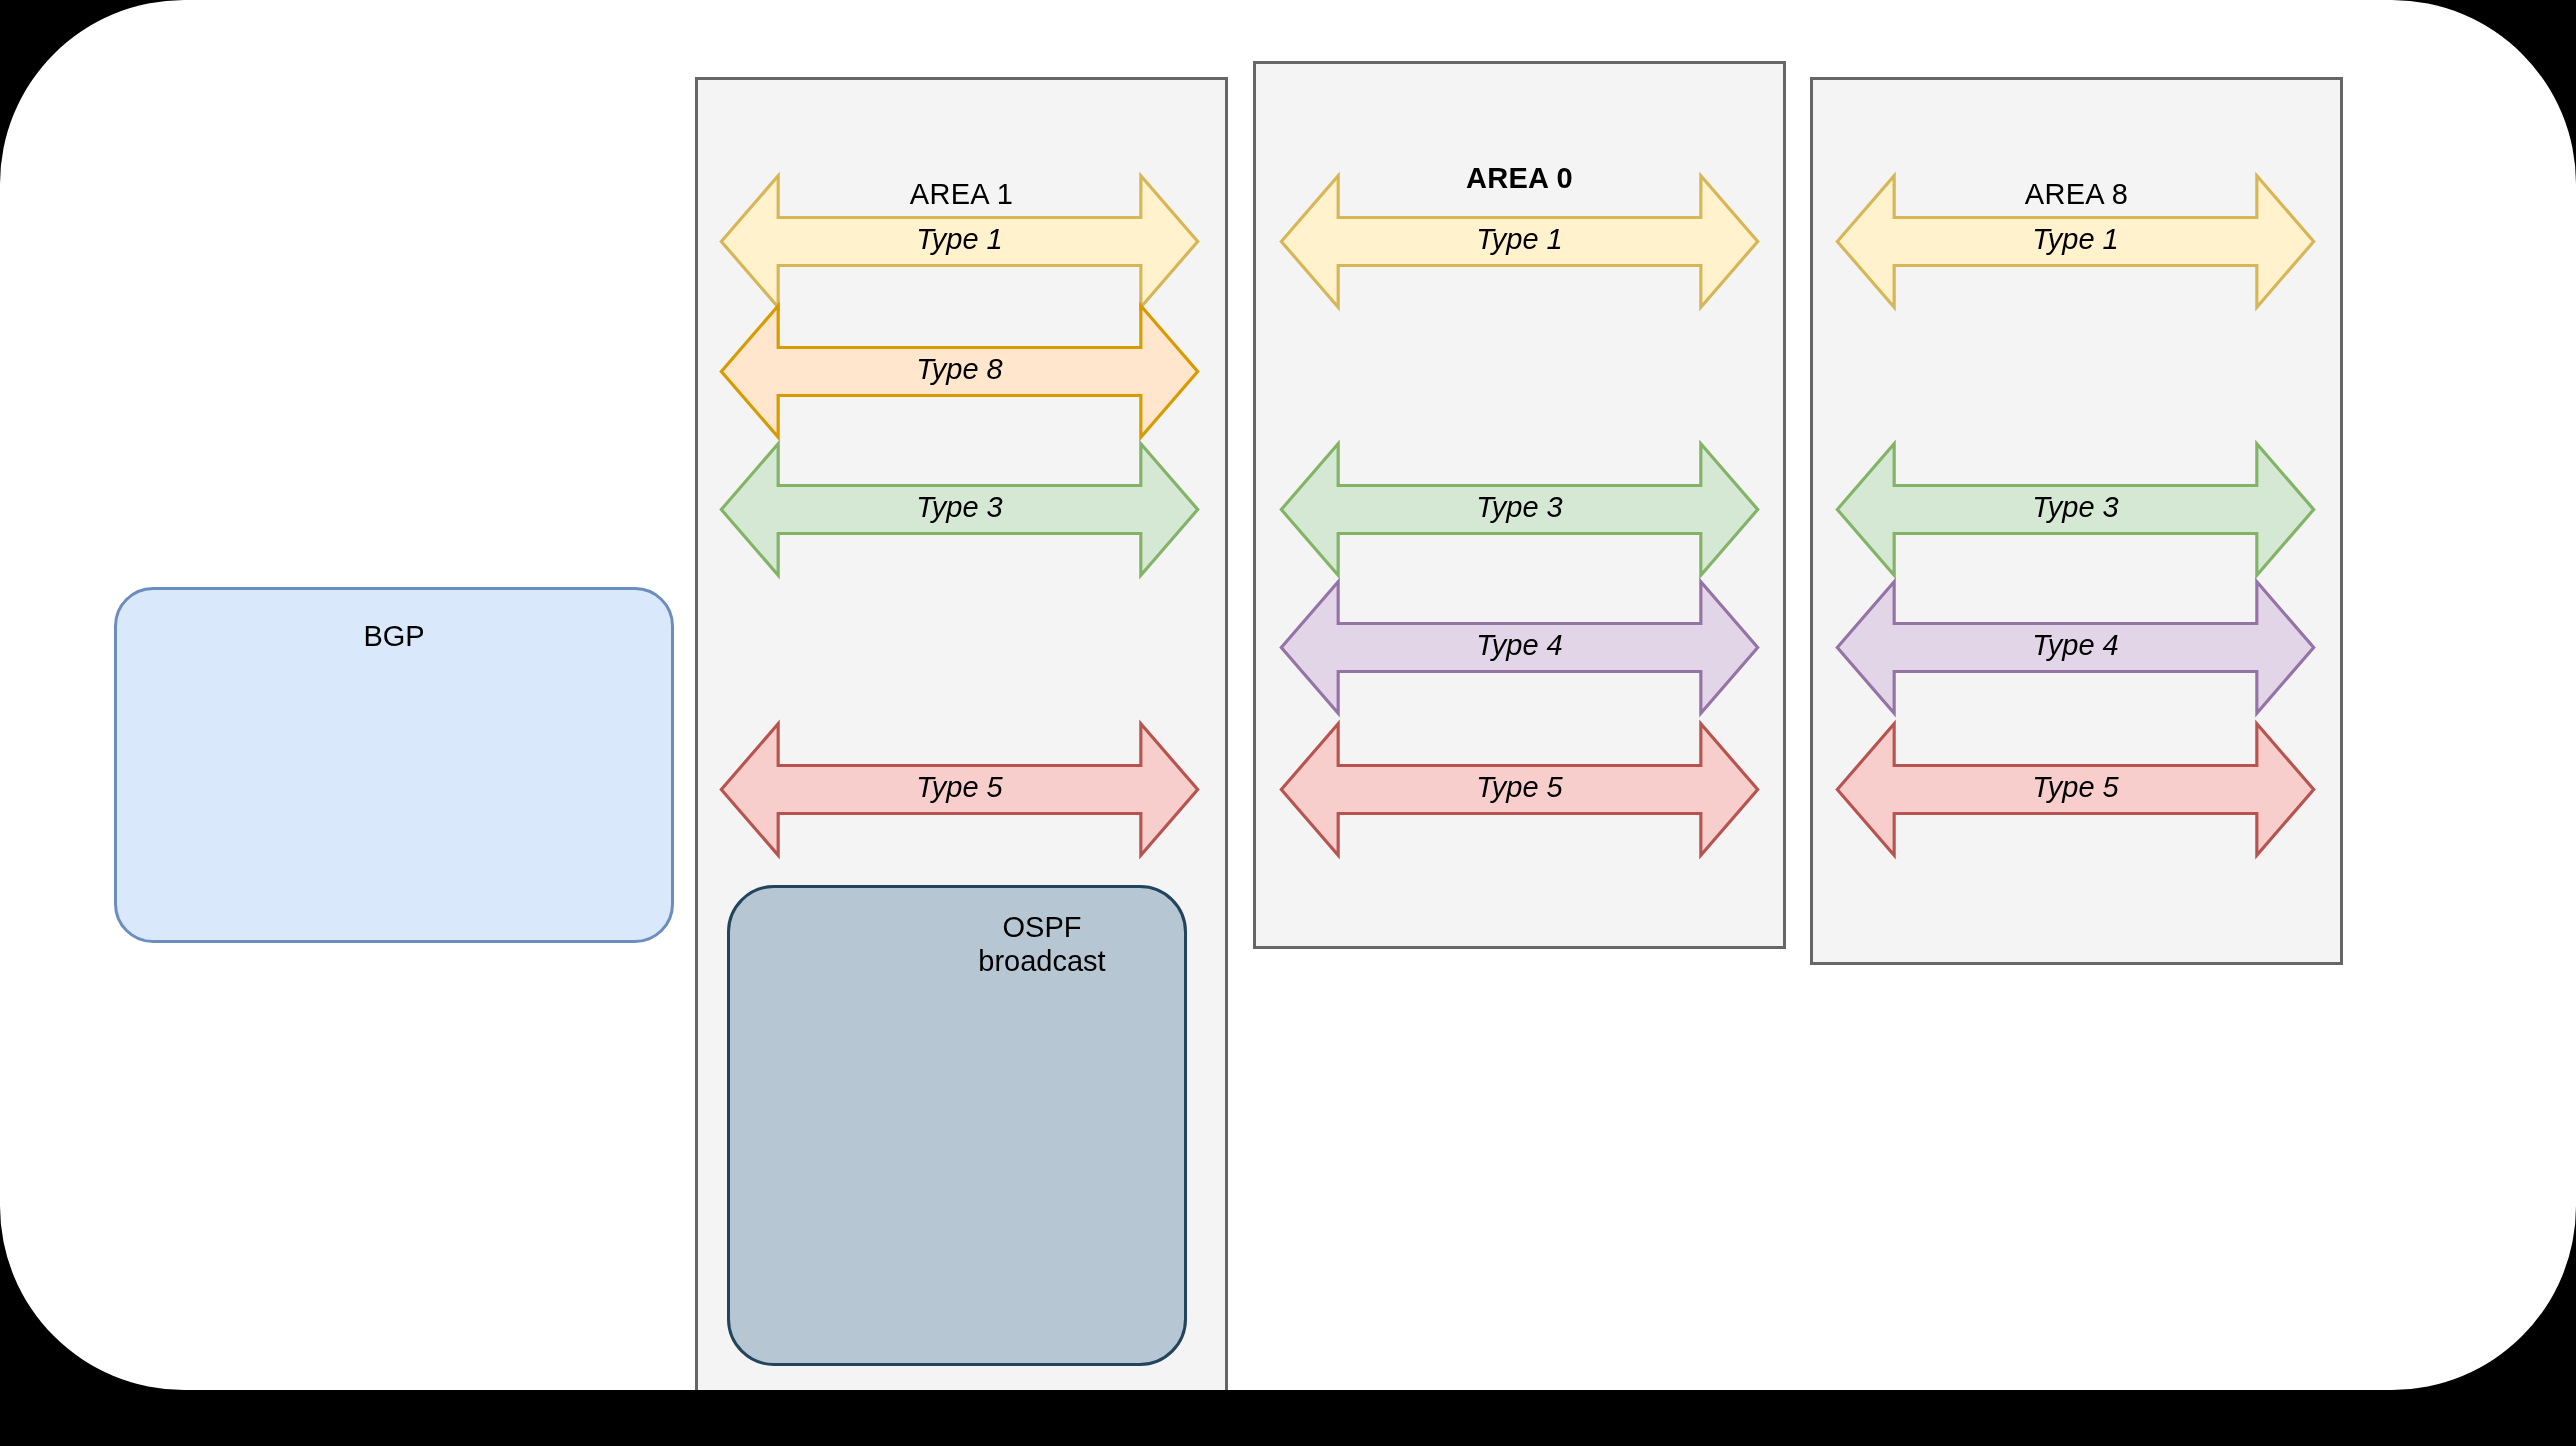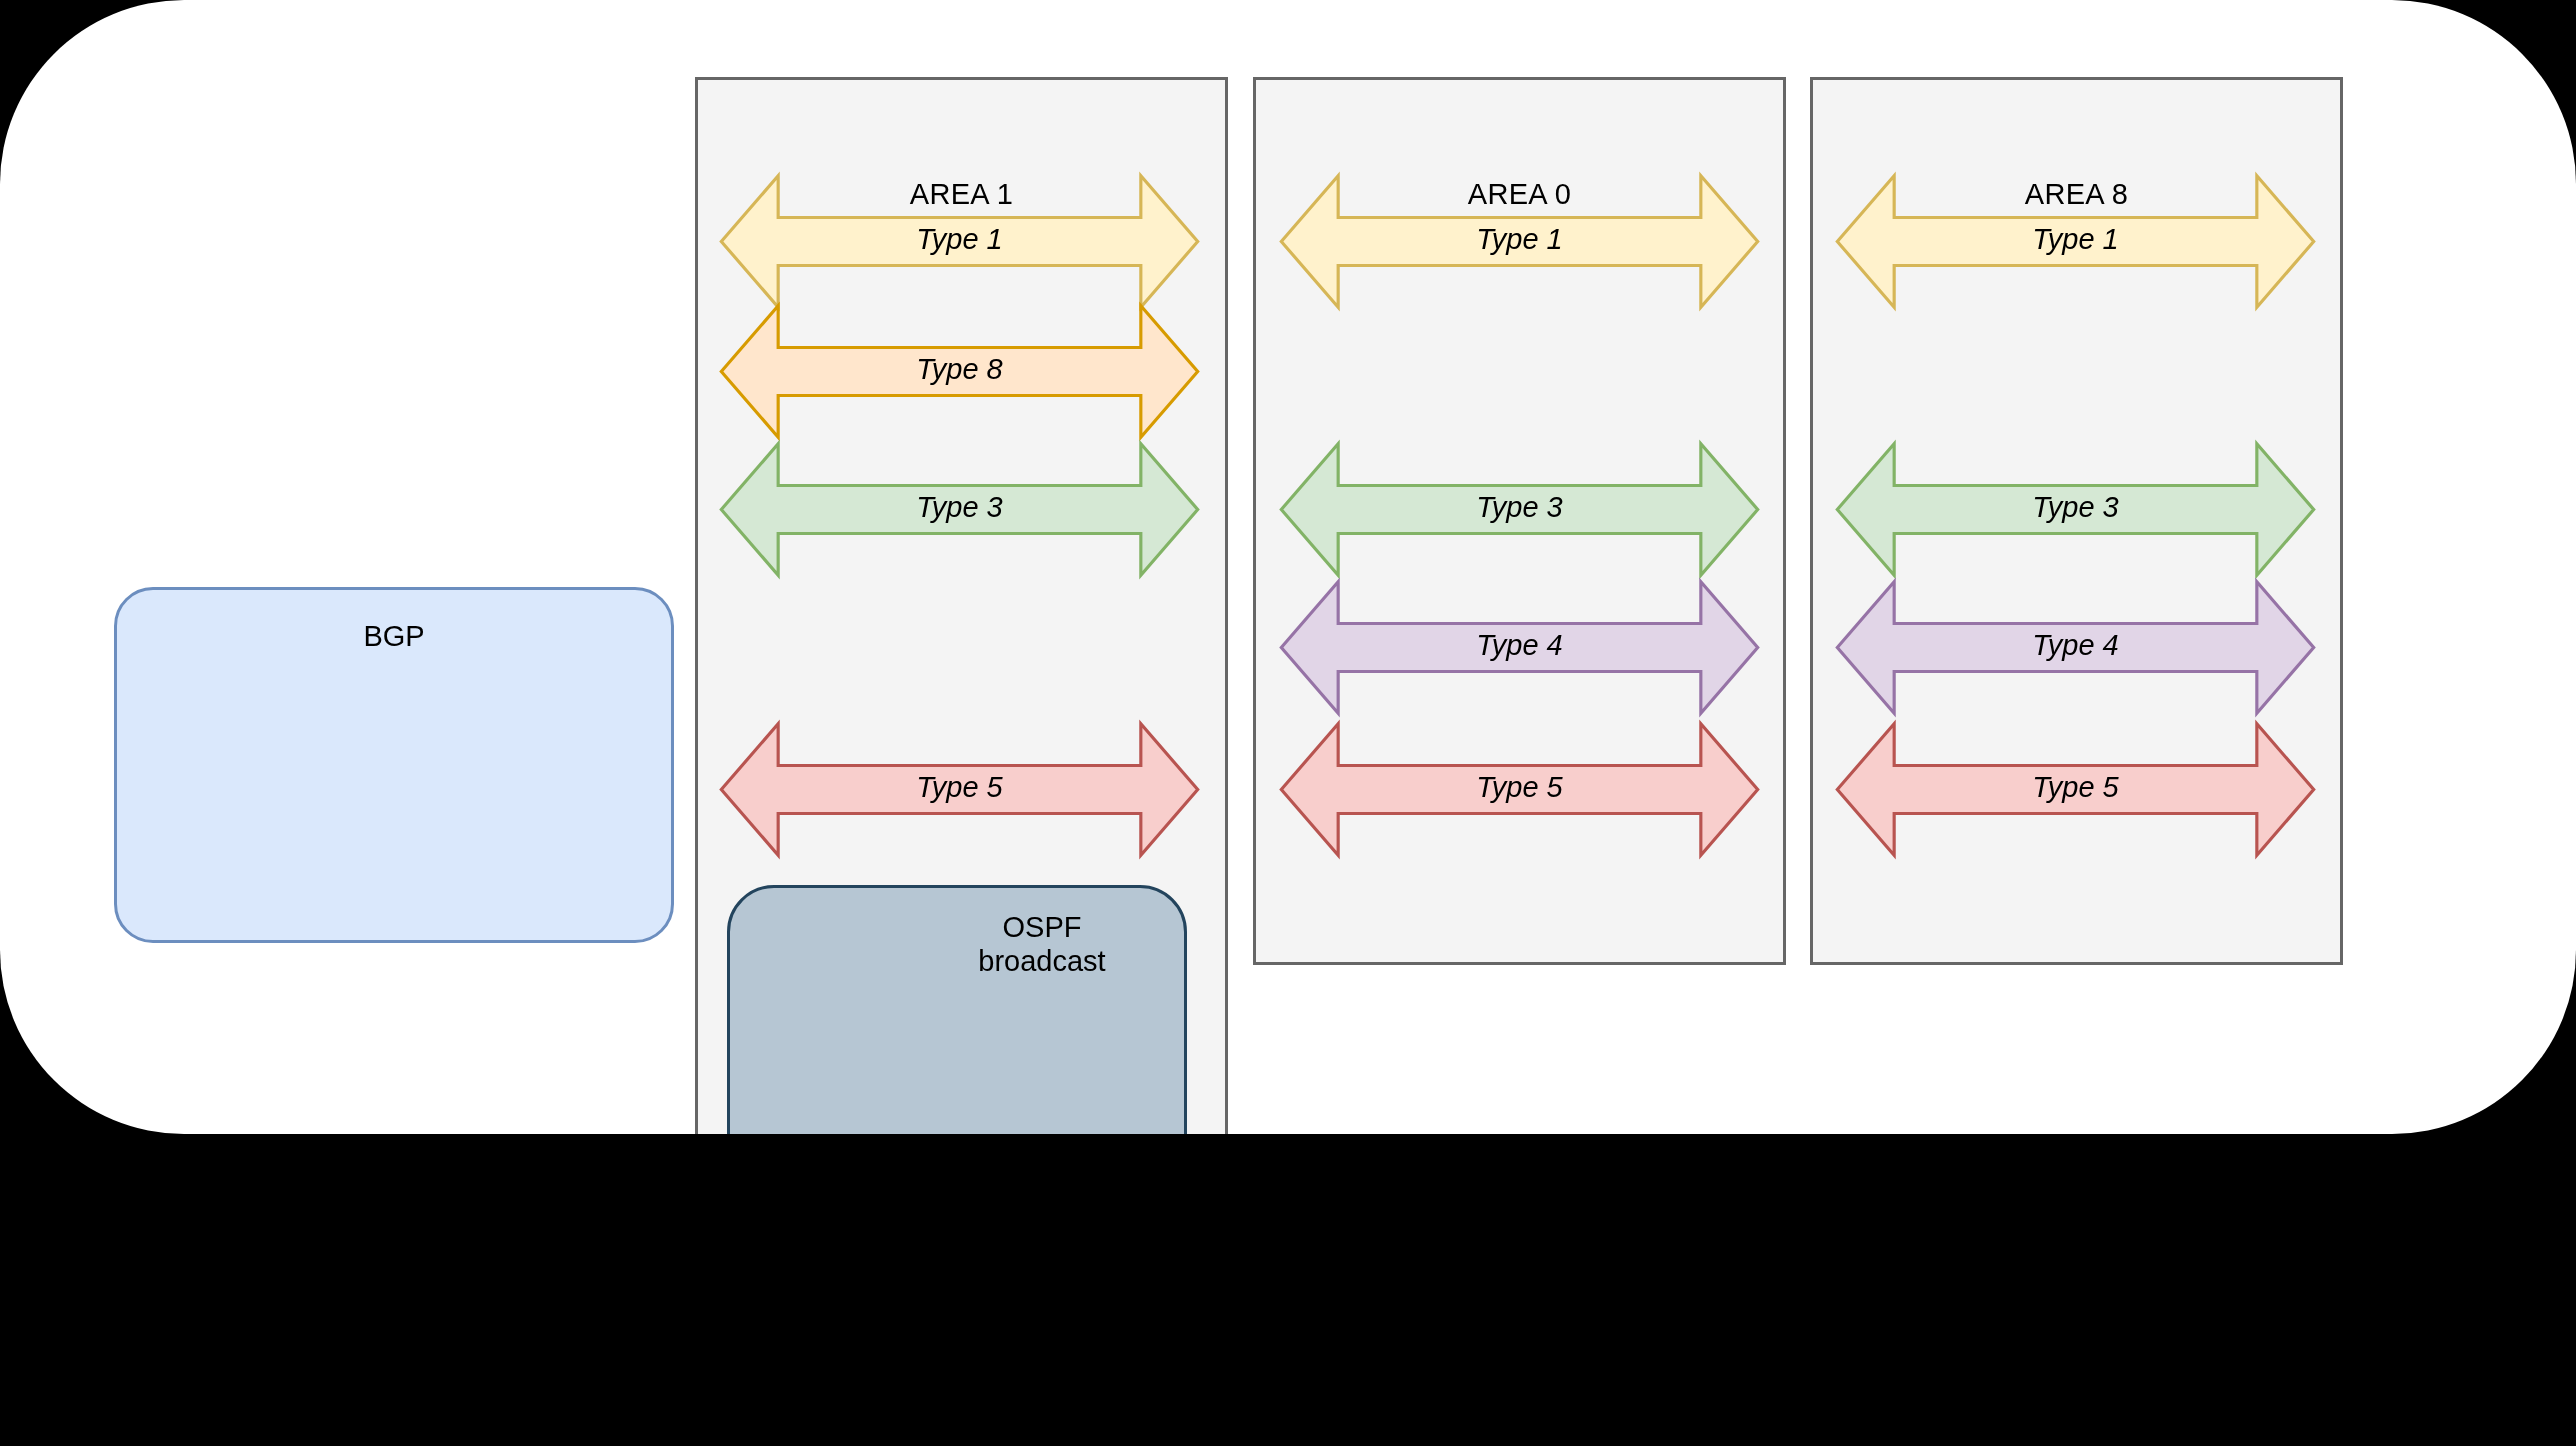--- a/index.html
+++ b/index.html
@@ -11,21 +11,21 @@
     width: 2576px;
     height: 1446px;
     overflow: hidden;
     font-family: "Liberation Sans", sans-serif;
   }
 
   
   #canvas {
     position: relative;
     width: 2576px;
-    height: 1134px;
+    height: 1390px;
     background: #ffffff;
     border-radius: 184px;
     overflow: hidden;
   }
 
   
   .area-box {
     position: absolute;
     background: #f4f4f4;
     border: 3.2px solid #666666;
@@ -109,21 +109,21 @@
         <polygon points="6,110 96,6 96,72 670,72 670,6 760,110 670,214 670,148 96,148 96,214" fill="#d5e8d4" stroke="#82b366" stroke-width="5" stroke-linejoin="miter"></polygon>
       </svg>
       <div class="arrow-label" style="top: 51px;">Type 3</div>
     </div>
     <div class="arrow" style="left: 717px; top: 720px; width: 485px; height: 139px;">
       <svg width="485" height="139" viewBox="0 0 766 220">
         <polygon points="6,110 96,6 96,72 670,72 670,6 760,110 670,214 670,148 96,148 96,214" fill="#f8cecc" stroke="#b85450" stroke-width="5" stroke-linejoin="miter"></polygon>
       </svg>
       <div class="arrow-label" style="top: 51px;">Type 5</div>
     </div>
-    <div class="area-box" style="left: 1253px; top: 77px; width: 533px; height: 888px;">
+    <div class="area-box" style="left: 1253px; top: 61px; width: 533px; height: 888px; font-weight: bold;">
       <div class="area-title" style="top: 98px;">AREA 0</div>
     </div>
     <div class="arrow" style="left: 1277px; top: 172px; width: 485px; height: 139px;">
       <svg width="485" height="139" viewBox="0 0 766 220">
         <polygon points="6,110 96,6 96,72 670,72 670,6 760,110 670,214 670,148 96,148 96,214" fill="#fff2cc" stroke="#d6b656" stroke-width="5" stroke-linejoin="miter"></polygon>
       </svg>
       <div class="arrow-label" style="top: 51px;">Type 1</div>
     </div>
     <div class="arrow" style="left: 1277px; top: 440px; width: 485px; height: 139px;">
       <svg width="485" height="139" viewBox="0 0 766 220">

